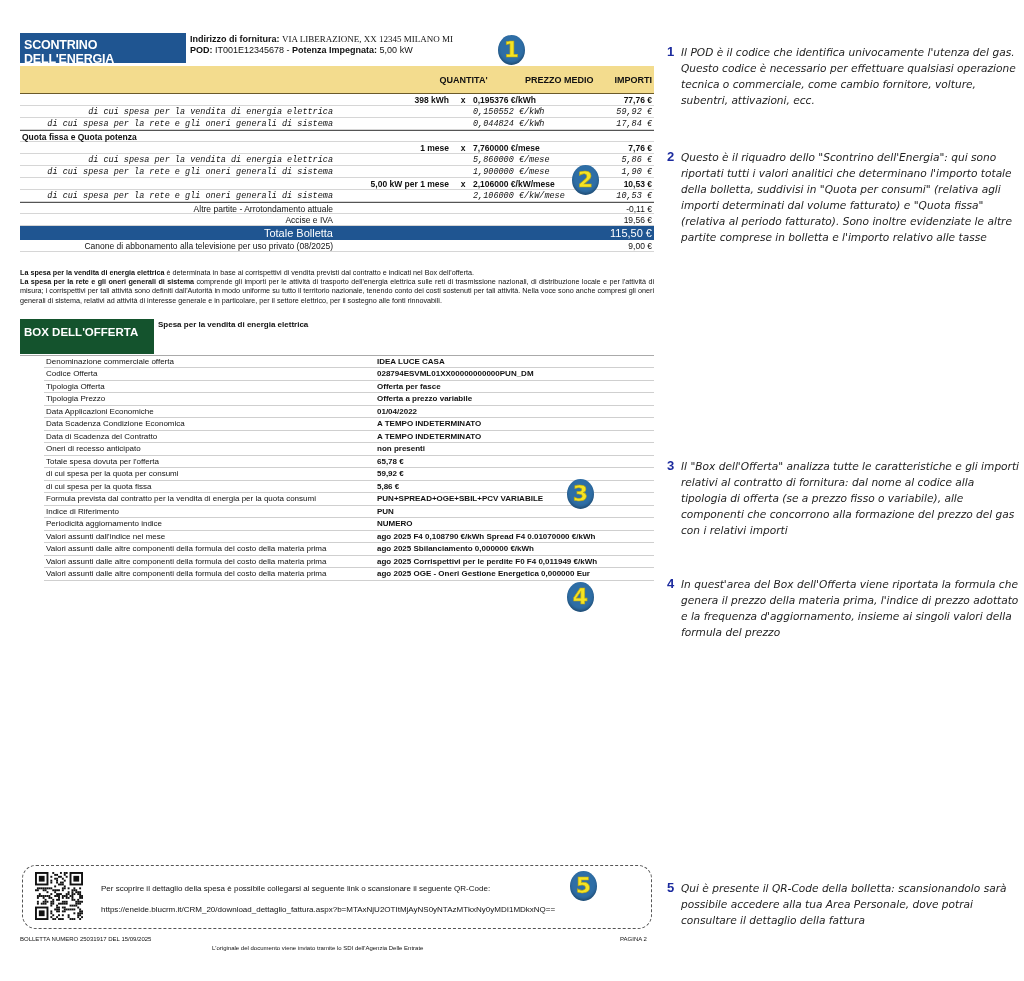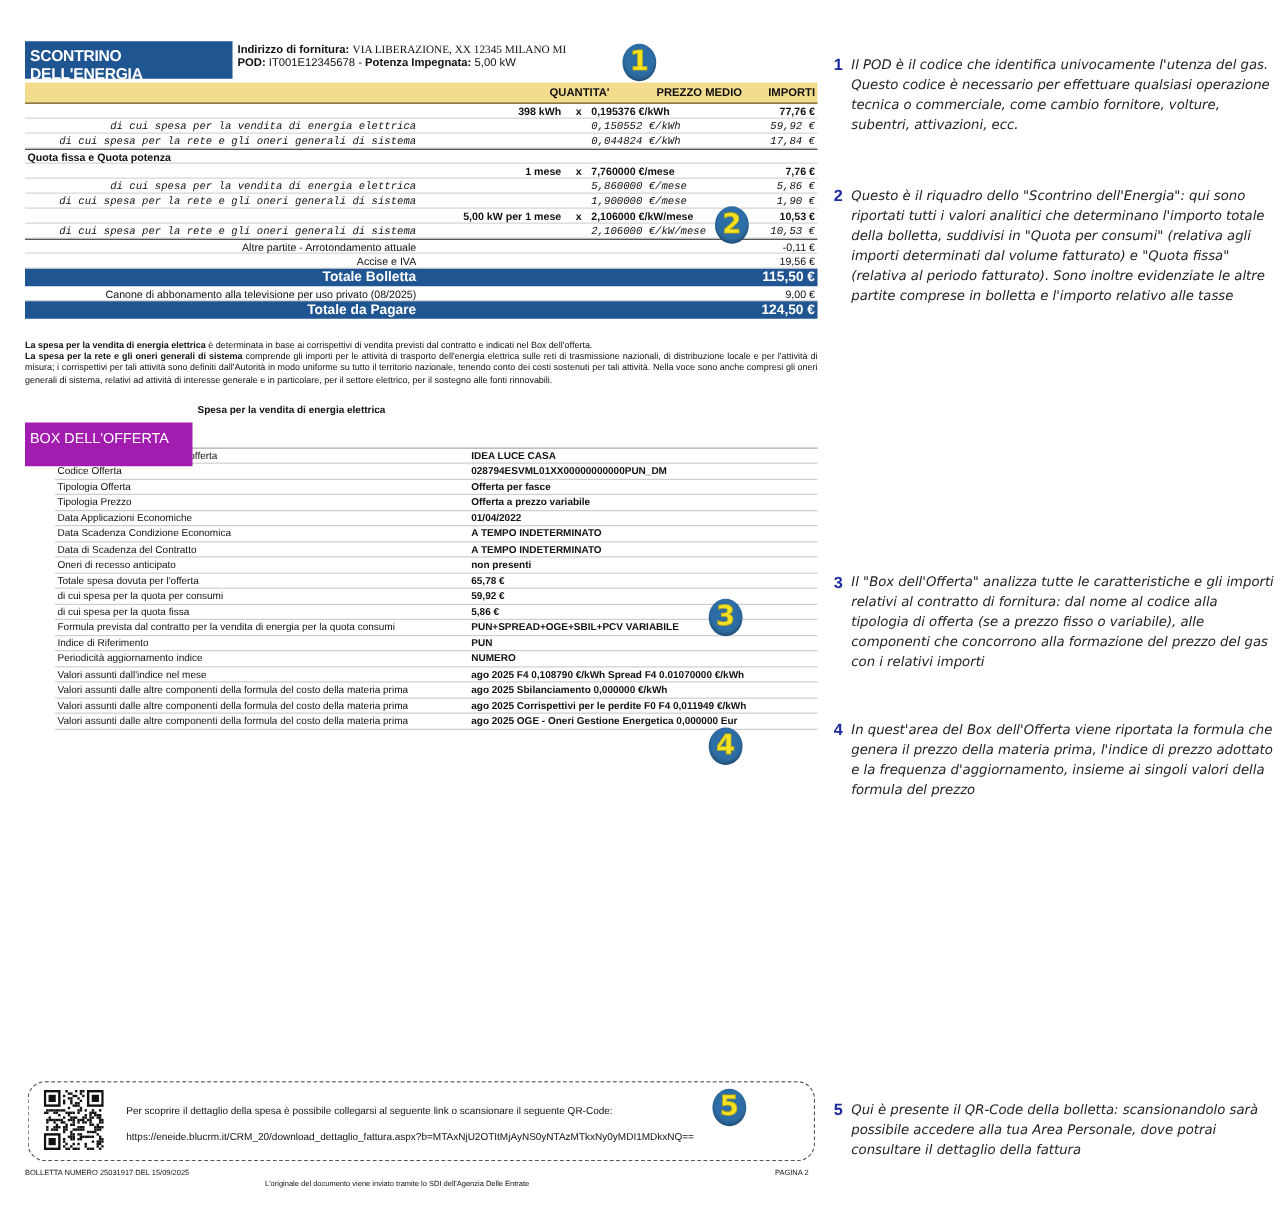--- a/index.html
+++ b/index.html
@@ -8,49 +8,49 @@
 
   .doc { position: absolute; left: 20px; top: 33px; width: 634px; }
 
   
   .sc-head { position: relative; height: 33px; }
   .sc-title { position: absolute; left: 0; top: 0; width: 166px; height: 30px; background: #1f5591; color: #fff;
               font-size: 12.5px; font-weight: bold; padding: 5px 0 0 4px; letter-spacing: -0.2px; }
   .sc-addr { position: absolute; left: 170px; top: 1px; font-size: 9px; line-height: 11px; }
   .sc-addr b { font-weight: bold; }
   .serif { font-family: "Liberation Serif", serif; }
-  .col-head { display: flex; height: 17px; background: #f3dc8e; border-bottom: 1.5px solid #6b5a2a;
+  .col-head { display: flex; height: 28px; background: #f3dc8e; border-bottom: 1.5px solid #6b5a2a;
               font-size: 9px; font-weight: bold; align-items: center; padding-left: 48px; }
   .col-head .c1 { width: 360px; }
   .col-head .c2 { width: 90px; text-align: left; padding-left: 14px; }
   .col-head .c3 { width: 100px; text-align: left; padding-left: 10px; }
   .col-head .c4 { flex: 1; text-align: right; padding-right: 2px; }
 
   .sec { font-size: 8.5px; font-weight: bold; height: 12px; line-height: 12px; padding-left: 2px; border-bottom: 1px solid #d6d6d6; }
   .sec.thick { border-top: 1.2px solid #555; }
   .row { display: flex; font-size: 8.5px; height: 12px; line-height: 12px; border-bottom: 1px solid #d6d6d6; }
   .row .lbl { width: 313px; text-align: right; }
   .row .qty { width: 120px; text-align: right; padding-right: 4px; }
   .row .x { width: 20px; text-align: center; }
   .row .pr { width: 120px; text-align: left; }
   .row .amt { flex: 1; text-align: right; padding-right: 2px; }
   .row.it { font-style: italic; font-family: Liberation Mono, monospace; }
   .row.bold .qty, .row.bold .x, .row.bold .pr, .row.bold .amt { font-weight: bold; }
   .row.thick { border-top: 1.2px solid #555; }
-  .tot { display: flex; background: #1f5591; color: #fff; font-weight: bold; font-size: 11px; height: 14px; line-height: 14px; }
+  .tot { display: flex; background: #1f5591; color: #fff; font-weight: normal; font-size: 11px; height: 14px; line-height: 14px; }
   .tot .lbl { width: 313px; text-align: right; }
   .tot .amt { flex: 1; text-align: right; padding-right: 2px; }
 
   .notes { margin-top: 16px; font-size: 7.2px; line-height: 9.2px; text-align: justify; width: 634px; }
   .notes b { font-weight: bold; }
 
   
   .box-head { position: relative; height: 36px; margin-top: 14px; }
-  .box-title { position: absolute; left: 0; top: 16px; width: 134px; height: 35px; background: #a21caf; color: #fff;
-               font-size: 11.5px; font-weight: normal; padding: 7px 0 0 4px; }
+  .box-title { position: absolute; left: 0; top: 0; width: 134px; height: 35px; background: #14532d; color: #fff;
+               font-size: 11.5px; font-weight: bold; padding: 7px 0 0 4px; }
   .box-sub { position: absolute; left: 138px; top: 1px; font-size: 8px; font-weight: bold; }
   .otable { border-top: 1px solid #aaa; }
   .orow { display: flex; font-size: 8px; line-height: 9.5px; border-bottom: 1px solid #cfcfcf; padding: 1px 0; min-height: 11.5px; margin-left: 24px; }
   .orow .k { width: 333px; padding-left: 2px; padding-right: 6px; }
   .orow .v { flex: 1; font-weight: bold; }
 
   
   .qr-box { position: absolute; left: 22px; top: 865px; width: 630px; height: 64px; border: 1.3px dashed #555; border-radius: 14px; }
   .qr { position: absolute; left: 12px; top: 6px; width: 48px; height: 48px; }
   .qr-text { position: absolute; left: 78px; top: 18px; font-size: 8px; }
@@ -171,24 +171,20 @@
   <div class="tot">
     <div class="lbl">Totale Bolletta</div>
     <div class="amt">115,50 €</div>
   </div>
   <div class="row">
     <div class="lbl">Canone di abbonamento alla televisione per uso privato (08/2025)</div>
     <div class="qty"></div>
       <div class="x"></div>
       <div class="pr"></div>
     <div class="amt">9,00 €</div>
-  </div>
-  <div class="tot">
-    <div class="lbl">Totale da Pagare</div>
-    <div class="amt">124,50 €</div>
   </div>
 
   <div class="notes">
     <div><b>La spesa per la vendita di energia elettrica</b><span> è determinata in base ai corrispettivi di vendita previsti dal contratto e indicati nel Box dell'offerta.</span></div>
     <div><b>La spesa per la rete e gli oneri generali di sistema</b><span> comprende gli importi per le attività di trasporto dell'energia elettrica sulle reti di trasmissione nazionali, di distribuzione locale e per l'attività di misura; i corrispettivi per tali attività sono definiti dall'Autorità in modo uniforme su tutto il territorio nazionale, tenendo conto dei costi sostenuti per tali attività. Nella voce sono anche compresi gli oneri generali di sistema, relativi ad attività di interesse generale e in particolare, per il settore elettrico, per il sostegno alle fonti rinnovabili.</span></div>
   </div>
 
   <div class="box-head">
     <div class="box-title">BOX DELL'OFFERTA</div>
     <div class="box-sub">Spesa per la vendita di energia elettrica</div>

